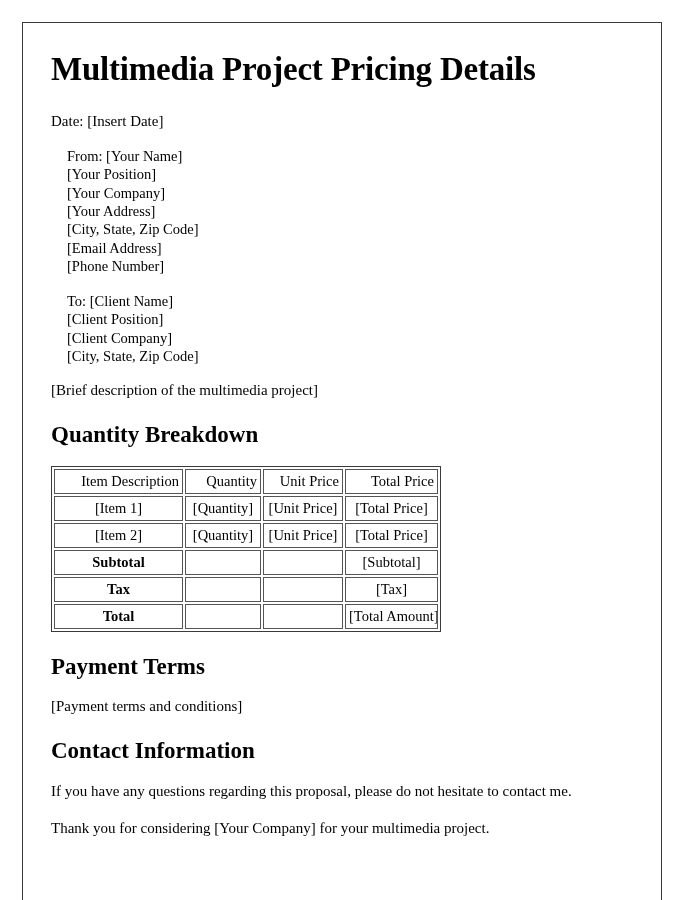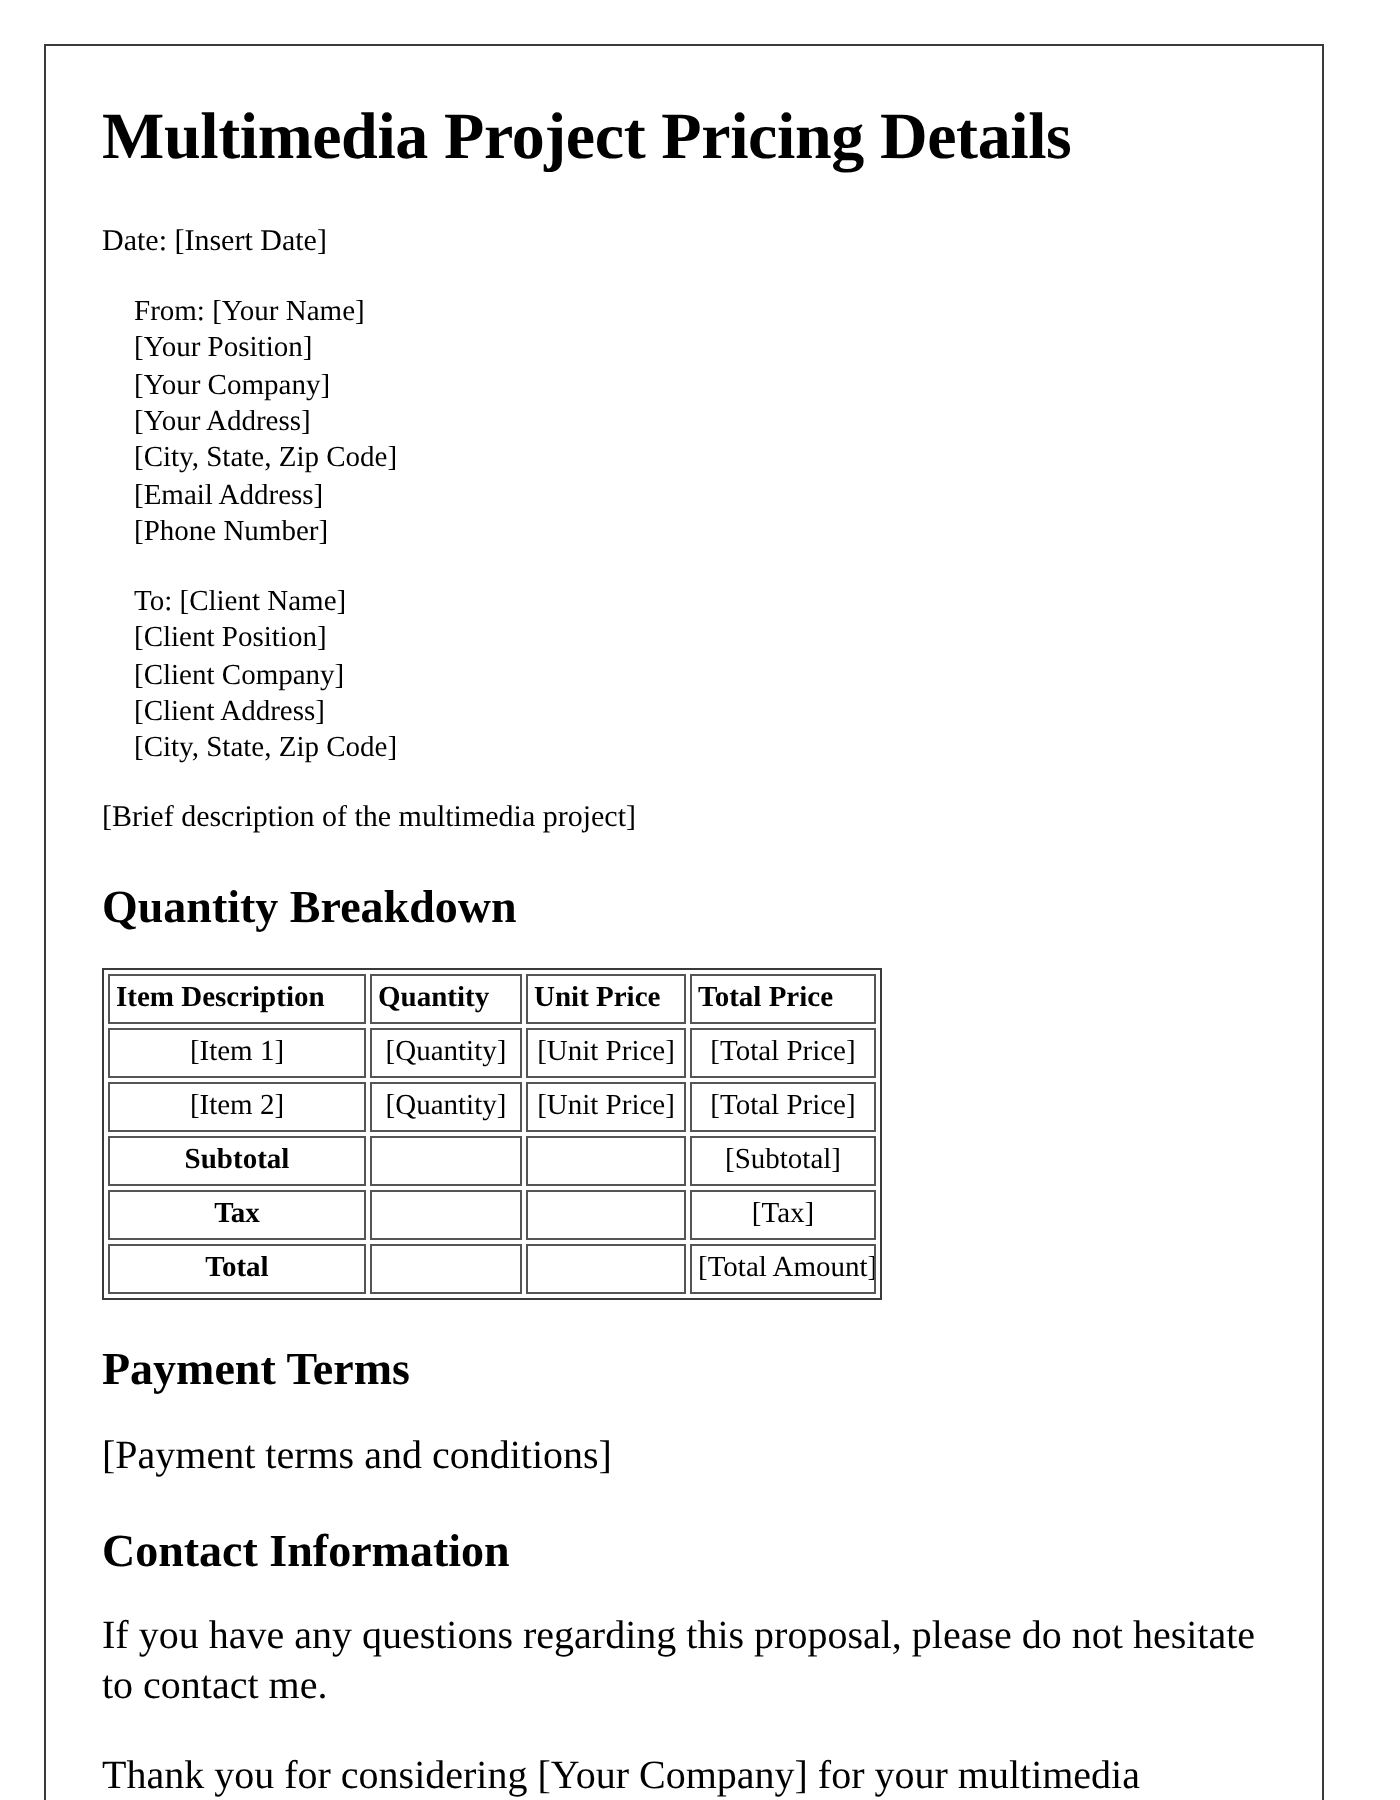--- a/index.html
+++ b/index.html
@@ -69,33 +69,33 @@
   .pricing-table th {
     border: 1px solid #555555;
     padding: 1px 3px;
     line-height: 1.45;
     height: 22px;
     vertical-align: middle;
     overflow: hidden;
     white-space: nowrap;
   }
   .pricing-table th {
-    font-weight: bold;
-    text-align: left;
+    font-weight: normal;
+    text-align: right;
   }
   .pricing-table td { text-align: center; font-weight: normal; }
   .pricing-table td.label-strong { font-weight: bold; }
 
   .col-item  { width: 129px; }
   .col-qty   { width: 76px; }
   .col-unit  { width: 80px; }
   .col-total { width: 93px; }
 
   .tail-para {
-    font-size: 20px;
+    font-size: 15px;
     line-height: 1.26;
     margin: 0 0 19px 0;
   }
 </style>
 </head>
 <body>
 
 <div id="page-frame">
   <div id="page-inner">
 
@@ -110,21 +110,20 @@
         <span class="addr-line">[Your Address]</span>
         <span class="addr-line">[City, State, Zip Code]</span>
         <span class="addr-line">[Email Address]</span>
         <span class="addr-line">[Phone Number]</span>
       </div>
 
     <div class="addr-block">
         <span class="addr-line">To: [Client Name]</span>
         <span class="addr-line">[Client Position]</span>
         <span class="addr-line">[Client Company]</span>
-        <span class="addr-line">[Client Address]</span>
         <span class="addr-line">[City, State, Zip Code]</span>
       </div>
 
 
     <p class="para">[Brief description of the multimedia project]</p>
 
     <h2 class="section-heading">Quantity Breakdown</h2>
 
     <table class="pricing-table">
       <colgroup>

